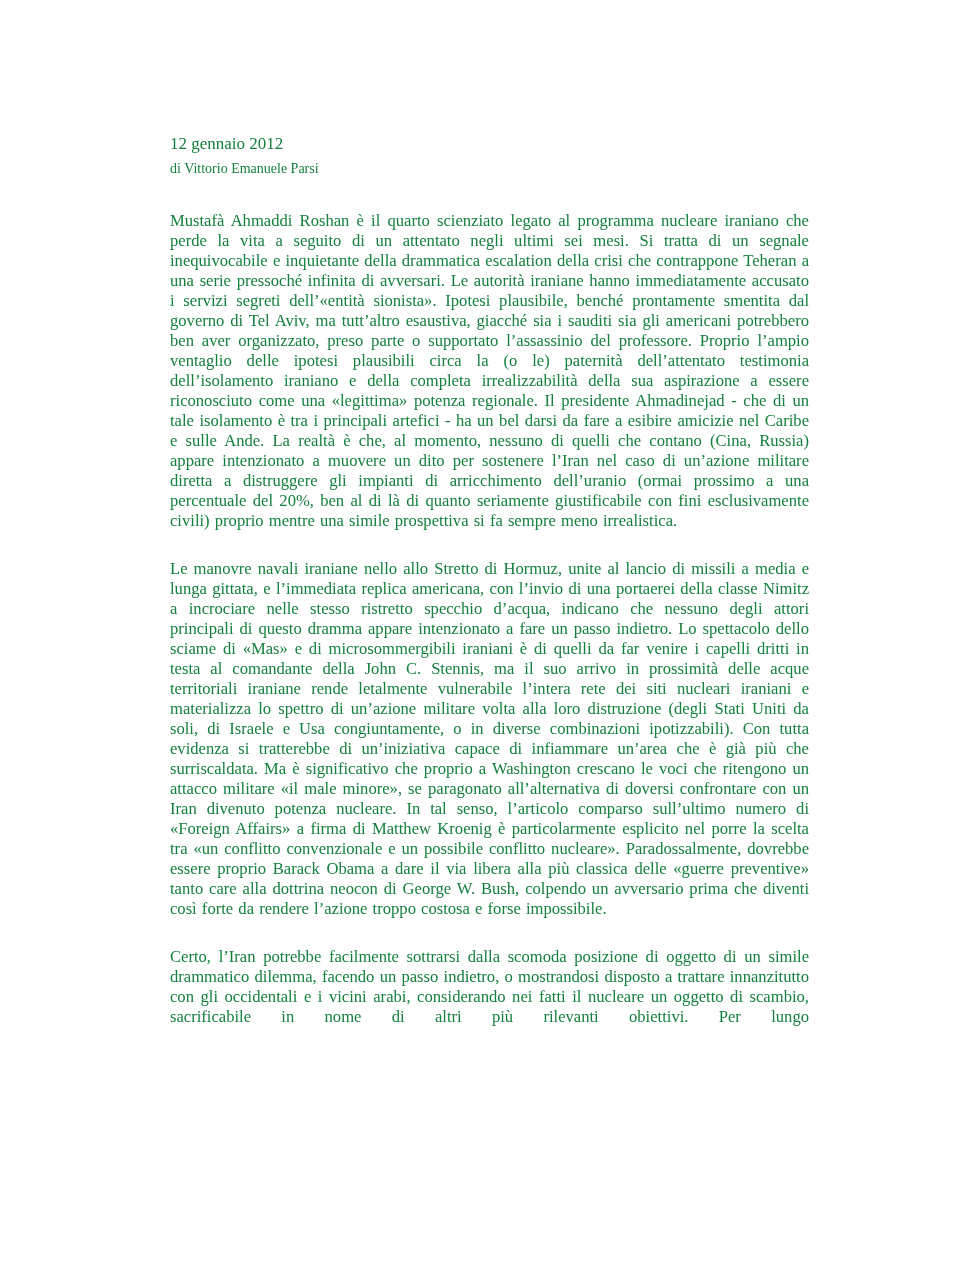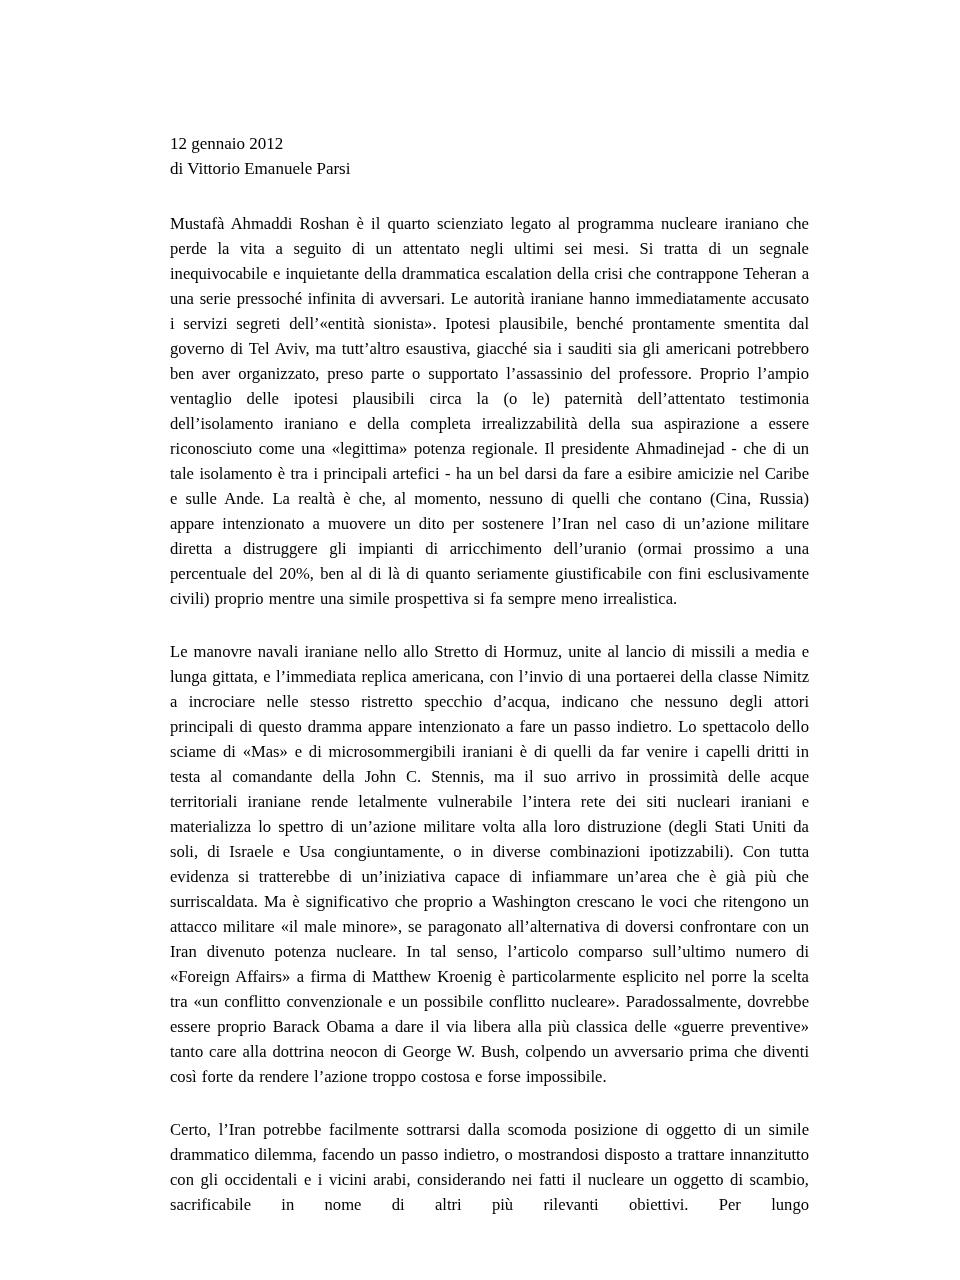--- a/index.html
+++ b/index.html
@@ -7,49 +7,49 @@
     padding: 0;
     background: #ffffff;
   }
   .page {
     position: relative;
     width: 952px;
     height: 1280px;
     background: #ffffff;
     overflow: hidden;
     font-family: "Liberation Serif", "DejaVu Serif", serif;
-    color: #000000;
+    color: #15803d;
   }
   .content {
     position: absolute;
     left: 170px;
     top: 133px;
     width: 643px;
   }
   .doc-date {
     font-size: 17px;
     line-height: 22px;
     margin: 0 0 3px 0;
     font-weight: normal;
   }
   .doc-title {
     font-size: 21px;
     line-height: 27px;
     font-weight: bold;
     margin: 0 0 3px 0;
   }
   .doc-byline {
-    font-size: 17px;
+    font-size: 14px;
     line-height: 22px;
     margin: 0 0 31px 0;
     font-weight: normal;
   }
   .body-text p {
     font-size: 16.6px;
-    line-height: 25px;
+    line-height: 20px;
     text-align: justify;
     margin: 0 4px 28px 0;
     word-spacing: 0.06em;
   }
   .body-text p.cutoff {
     text-align-last: justify;
     margin-bottom: 0;
   }
 </style>
 </head>

